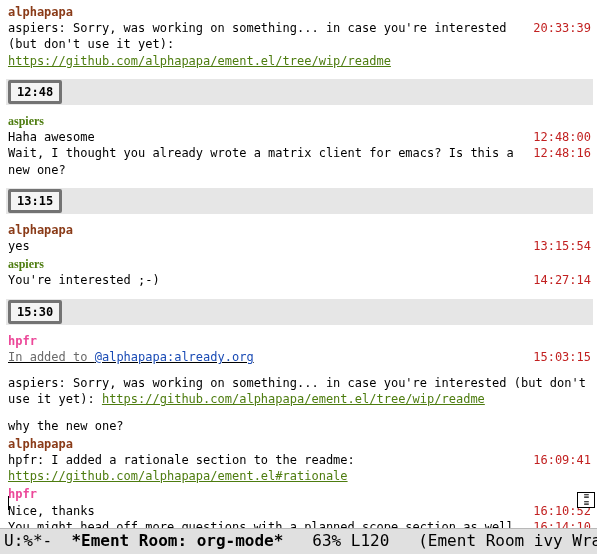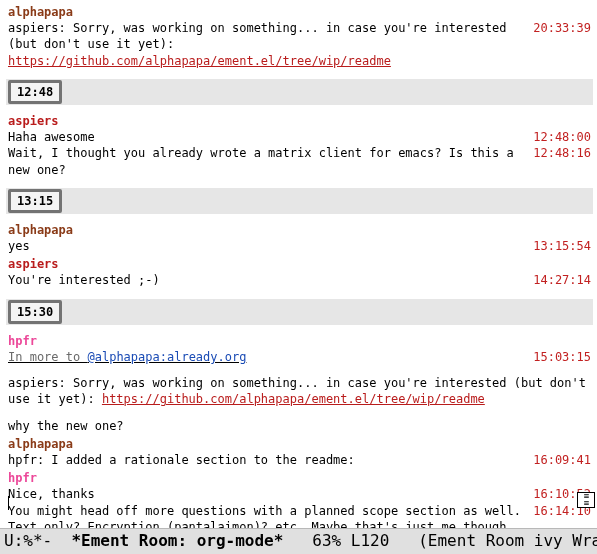--- a/index.html
+++ b/index.html
@@ -25,41 +25,41 @@
   }
   .messages {
     flex: 1 1 auto;
     overflow: hidden;
     position: relative;
     padding: 0 6px 0 8px;
   }
   .msg-block { margin-top: 2px; }
   .sender { font-weight: bold; }
   .sender.alphapapa { color: #8a3b18; }
-  .sender.aspiers   { color: #b91c1c; }
+  .sender.aspiers   { color: #4d7c0f; font-family: Liberation Serif, serif; }
   .sender.hpfr      { color: #ec4899; }
   .row {
     display: flex;
     align-items: flex-start;
   }
   .body {
     flex: 1 1 auto;
     word-wrap: break-word;
     white-space: pre-wrap;
     padding-right: 4px;
   }
   .ts {
     flex: 0 0 auto;
     color: #c22121;
     white-space: nowrap;
     padding-left: 4px;
     text-align: right;
   }
   a.link {
-    color: #b91c1c;
+    color: #4d7c0f;
     text-decoration: underline;
   }
   .time-sep {
     margin: 10px -2px 8px -2px;
     background: #e6e6e6;
     padding: 1px 0;
   }
   .time-sep-inner {
     display: inline-block;
     background: #f4f4f4;
@@ -160,37 +160,37 @@
     </div>
   </div>
 
   <div class="time-sep">
     <span class="time-sep-inner">15:30</span>
   </div>
 
   <div class="msg-block">
     <div class="sender hpfr">hpfr</div>
     <div class="row">
-      <div class="body"><span class="quote-link"><span class="inreply">In more to </span><span class="handle">@alphapapa:already.org</span></span></div>
+      <div class="body"><span class="quote-link"><span class="inreply">In added to </span><span class="handle">@alphapapa:already.org</span></span></div>
       <div class="ts">15:03:15</div>
     </div>
     <div style="height:10px"></div>
     <div class="row">
       <div class="body"><span>aspiers: Sorry, was working on something... in case you're interested (but don't use it yet): </span><a class="link" href="#">https://github.com/alphapapa/ement.el/tree/wip/readme</a></div>
     </div>
     <div style="height:10px"></div>
     <div class="row">
       <div class="body">why the new one?</div>
     </div>
   </div>
 
   <div class="msg-block">
     <div class="sender alphapapa">alphapapa</div>
     <div class="row">
-      <div class="body"><span>hpfr: I added a rationale section to the readme: </span><br></div>
+      <div class="body"><span>hpfr: I added a rationale section to the readme: </span><br><a class="link" href="#">https://github.com/alphapapa/ement.el#rationale</a></div>
       <div class="ts">16:09:41</div>
     </div>
   </div>
 
   <div class="msg-block">
     <div class="sender hpfr">hpfr</div>
     <div class="row">
       <div class="body">Nice, thanks</div>
       <div class="ts">16:10:52</div>
     </div>

